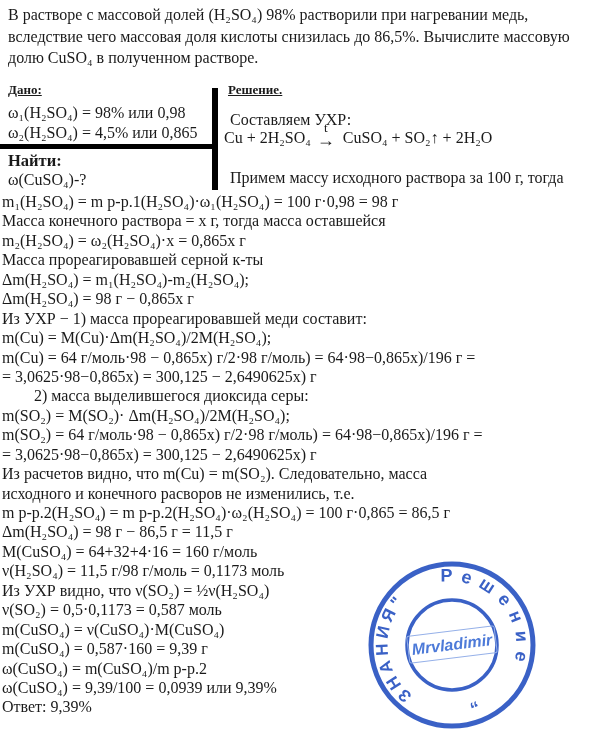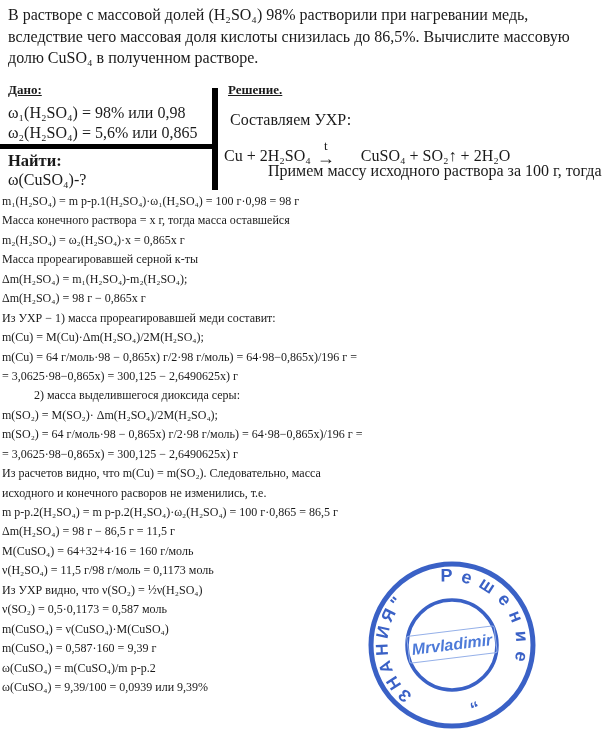--- a/index.html
+++ b/index.html
@@ -16,60 +16,60 @@
   .problem{position:absolute;left:8px;top:4px;width:592px;font-size:16px;line-height:21.5px;}
   .problem div{white-space:nowrap;}
   
   .hdr{font-size:13px;font-weight:bold;text-decoration:underline;}
   .sub-hdr{font-size:16.5px;font-weight:bold;}
   .txt{font-size:16px;}
   
   .vline{position:absolute;left:212px;top:88px;width:6px;height:102px;background:#000;}
   .hline{position:absolute;left:0;top:144px;width:213px;height:5px;background:#000;}
   
-  .equation{position:absolute;left:224px;top:140px;font-size:16px;display:flex;align-items:flex-end;text-align:right;}
+  .equation{position:absolute;left:224px;top:122px;font-size:16px;display:flex;align-items:flex-end;text-align:right;}
   .arrow-stack{display:inline-flex;flex-direction:column;align-items:center;margin:0 4px 0 6px;}
   .over-t{font-size:13px;line-height:11px;}
   .arrow{font-size:18px;line-height:14px;}
-  .eq-rhs{margin-left:22px;}
+  .eq-rhs{margin-left:4px;}
   
-  .work{position:absolute;left:2px;top:192px;width:600px;font-size:12px;line-height:19.45px;}
+  .work{position:absolute;left:2px;top:192px;width:600px;font-size:16px;line-height:19.45px;}
   .work div{white-space:nowrap;height:19.45px;}
   .work .ind{padding-left:32px;}
   
   .stamp{position:absolute;left:362px;top:552px;}
 </style>
 </head>
 <body>
 
 <div class="problem">
   <div>В растворе с массовой долей (H₂SO₄) 98% растворили при нагревании медь,</div>
   <div>вследствие чего массовая доля кислоты снизилась до 86,5%. Вычислите массовую</div>
   <div>долю CuSO₄ в полученном растворе.</div>
 </div>
 
 <div class="abs hdr" style="left:8px;top:82px;">Дано:</div>
 <div class="abs txt" style="left:8px;top:104px;">ω₁(H₂SO₄) = 98% или 0,98</div>
-<div class="abs txt" style="left:8px;top:124px;">ω₂(H₂SO₄) = 5,6% или 0,865</div>
+<div class="abs txt" style="left:8px;top:124px;">ω₂(H₂SO₄) = 4,5% или 0,865</div>
 <div class="hline"></div>
 <div class="vline"></div>
 <div class="abs sub-hdr" style="left:8px;top:151px;">Найти:</div>
 <div class="abs txt" style="left:8px;top:171px;">ω(CuSO₄)-?</div>
 
 <div class="abs hdr" style="left:228px;top:82px;">Решение.</div>
 <div class="abs txt" style="left:230px;top:111px;">Составляем УХР:</div>
 <div class="equation">
   <span>Cu + 2H₂SO₄</span>
   <span class="arrow-stack">
     <span class="over-t">t</span>
     <span class="arrow">→</span>
   </span>
   <span class="eq-rhs">CuSO₄ + SO₂↑ + 2H₂O</span>
 </div>
-<div class="abs txt" style="left:230px;top:162px;margin-left:38px;">Примем массу исходного раствора за 100 г, тогда</div>
+<div class="abs txt" style="left:230px;top:169px;">Примем массу исходного раствора за 100 г, тогда</div>
 
 <div class="work">
   <div>m₁(H₂SO₄) = m р-р.1(H₂SO₄)·ω₁(H₂SO₄) = 100 г·0,98 = 98 г</div>
   <div>Масса конечного раствора = x г, тогда масса оставшейся</div>
   <div>m₂(H₂SO₄) = ω₂(H₂SO₄)·x = 0,865x г</div>
   <div>Масса прореагировавшей серной к-ты</div>
   <div>Δm(H₂SO₄) = m₁(H₂SO₄)-m₂(H₂SO₄);</div>
   <div>Δm(H₂SO₄) = 98 г − 0,865x г</div>
   <div>Из УХР − 1) масса прореагировавшей меди составит:</div>
   <div>m(Cu) = M(Cu)·Δm(H₂SO₄)/2M(H₂SO₄);</div>
@@ -84,20 +84,21 @@
   <div>m р-р.2(H₂SO₄) = m р-р.2(H₂SO₄)·ω₂(H₂SO₄) = 100 г·0,865 = 86,5 г</div>
   <div>Δm(H₂SO₄) = 98 г − 86,5 г = 11,5 г</div>
   <div>M(CuSO₄) = 64+32+4·16 = 160 г/моль</div>
   <div>ν(H₂SO₄) = 11,5 г/98 г/моль = 0,1173 моль</div>
   <div>Из УХР видно, что ν(SO₂) = ½ν(H₂SO₄)</div>
   <div>ν(SO₂) = 0,5·0,1173 = 0,587 моль</div>
   <div>m(CuSO₄) = ν(CuSO₄)·M(CuSO₄)</div>
   <div>m(CuSO₄) = 0,587·160 = 9,39 г</div>
   <div>ω(CuSO₄) = m(CuSO₄)/m р-р.2</div>
   <div>ω(CuSO₄) = 9,39/100 = 0,0939 или 9,39%</div>
+  <div>Ответ: 9,39%</div>
 </div>
 
 <svg class="stamp" width="185" height="185" viewBox="0 0 185 185">
   <g opacity="0.9">
     <circle cx="90" cy="93" r="81" fill="none" stroke="#2550c0" stroke-width="5"></circle>
     <circle cx="90" cy="93" r="45" fill="none" stroke="#2550c0" stroke-width="3.5"></circle>
     <defs>
       <path id="ringPath" d="M 68.5 152.2 A 63 63 0 1 1 111.5 33.8 A 63 63 0 1 1 68.5 152.2" fill="none"></path>
     </defs>
     <text font-family="Liberation Sans, sans-serif" font-size="17" font-weight="bold" fill="#2550c0" letter-spacing="4">

